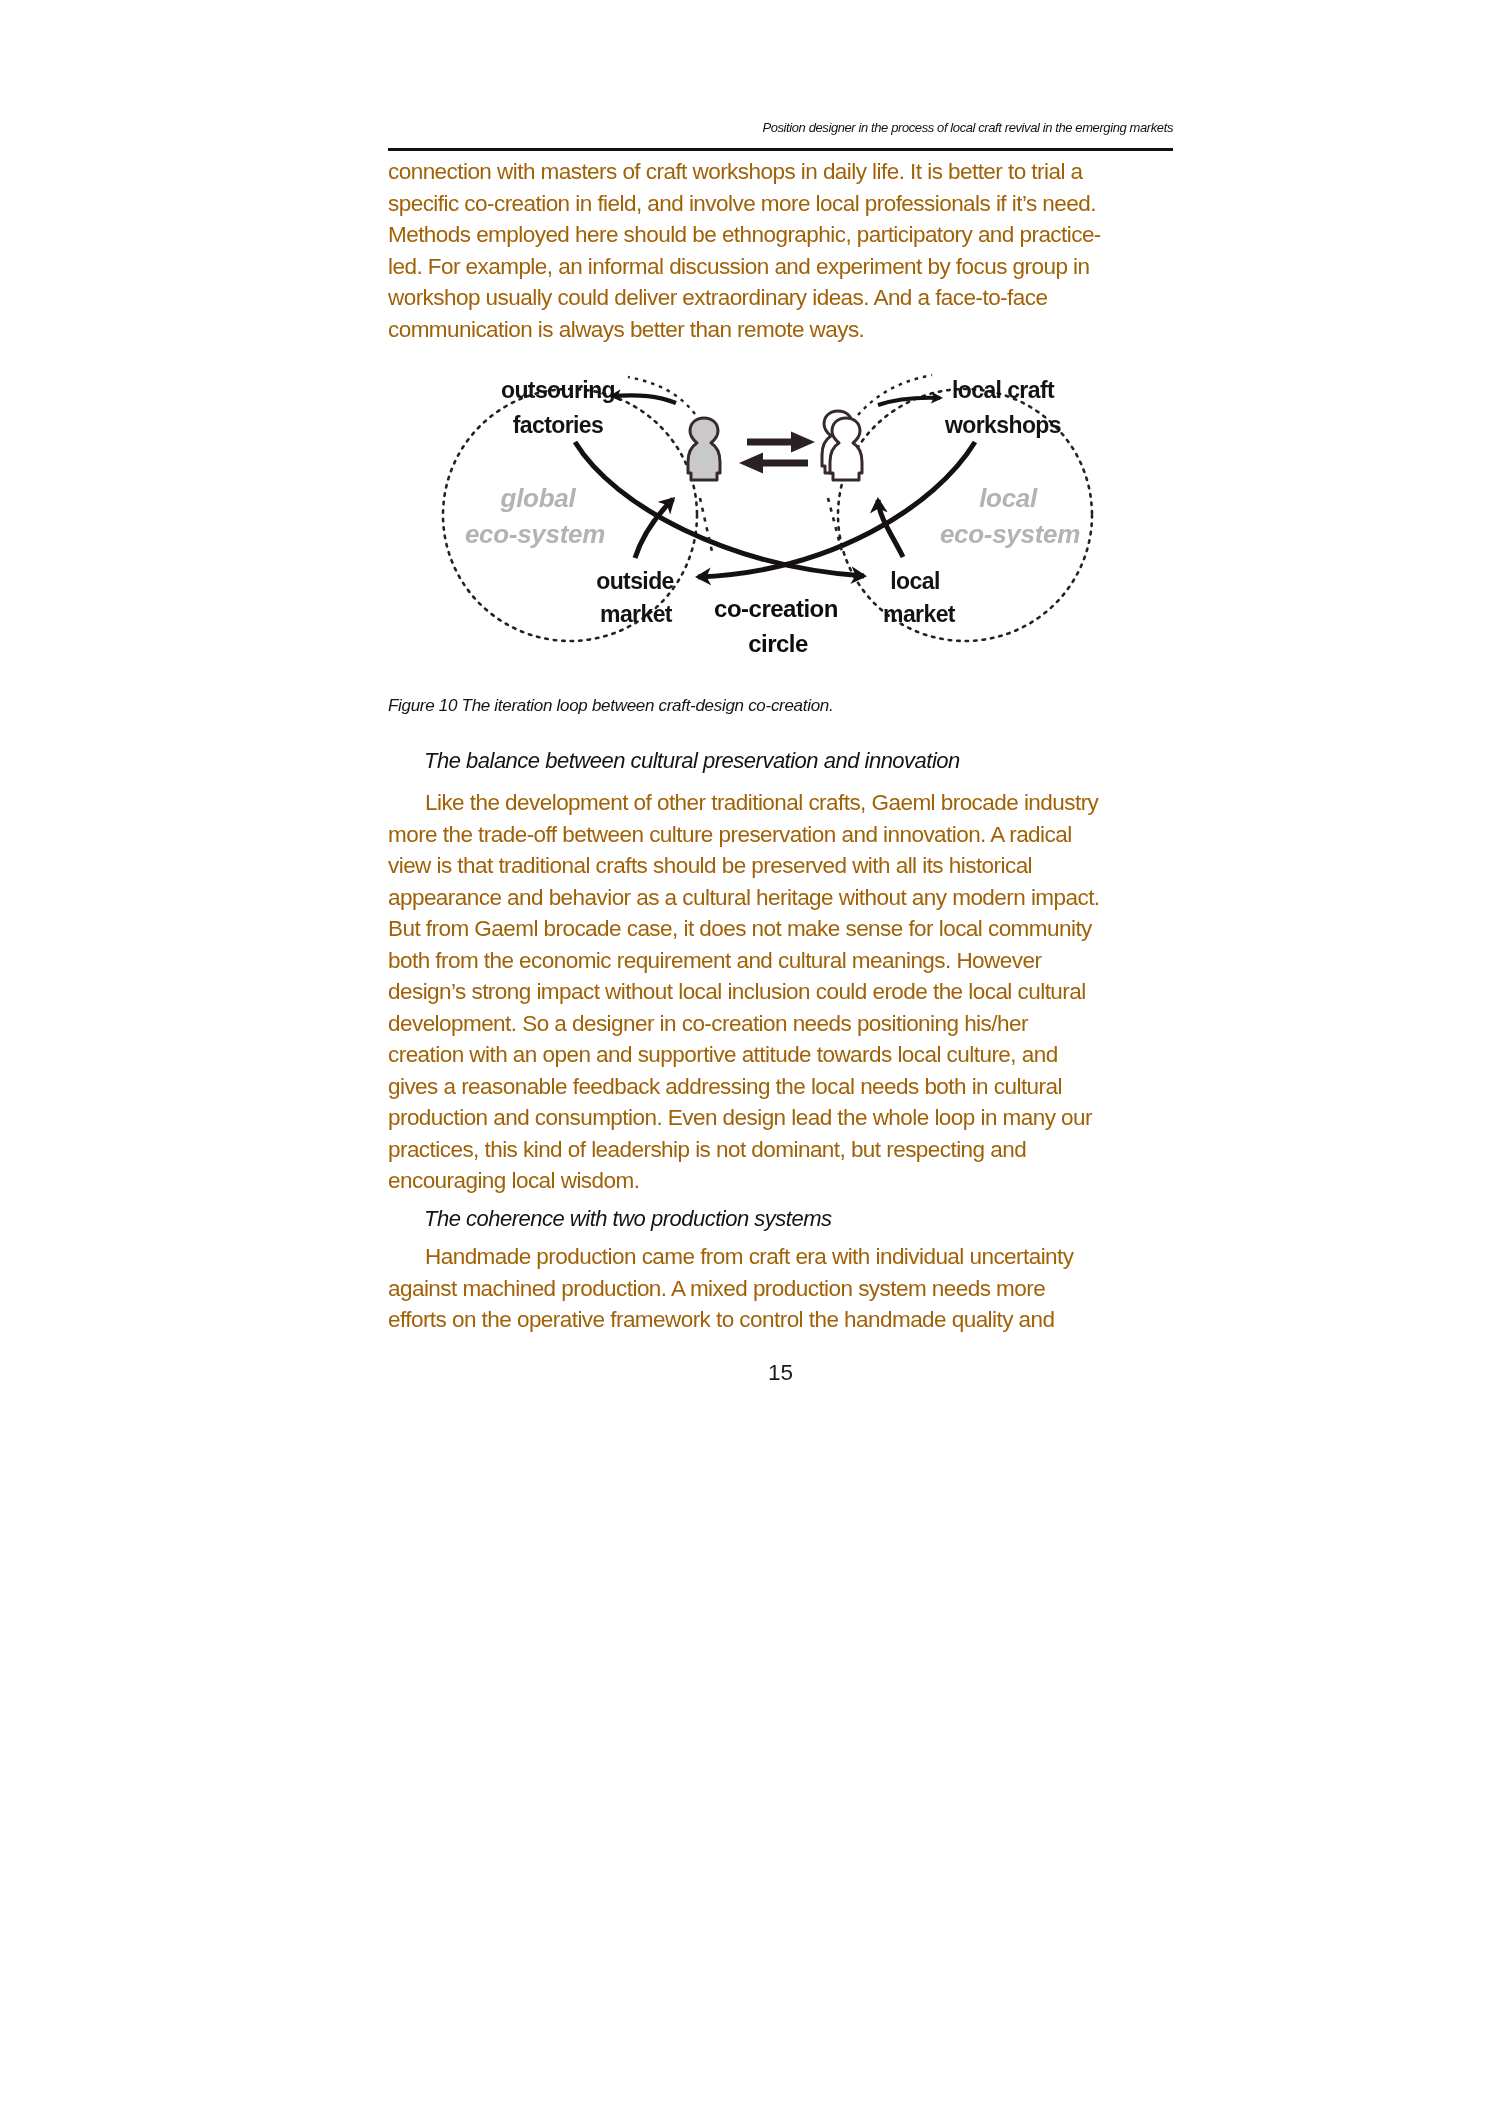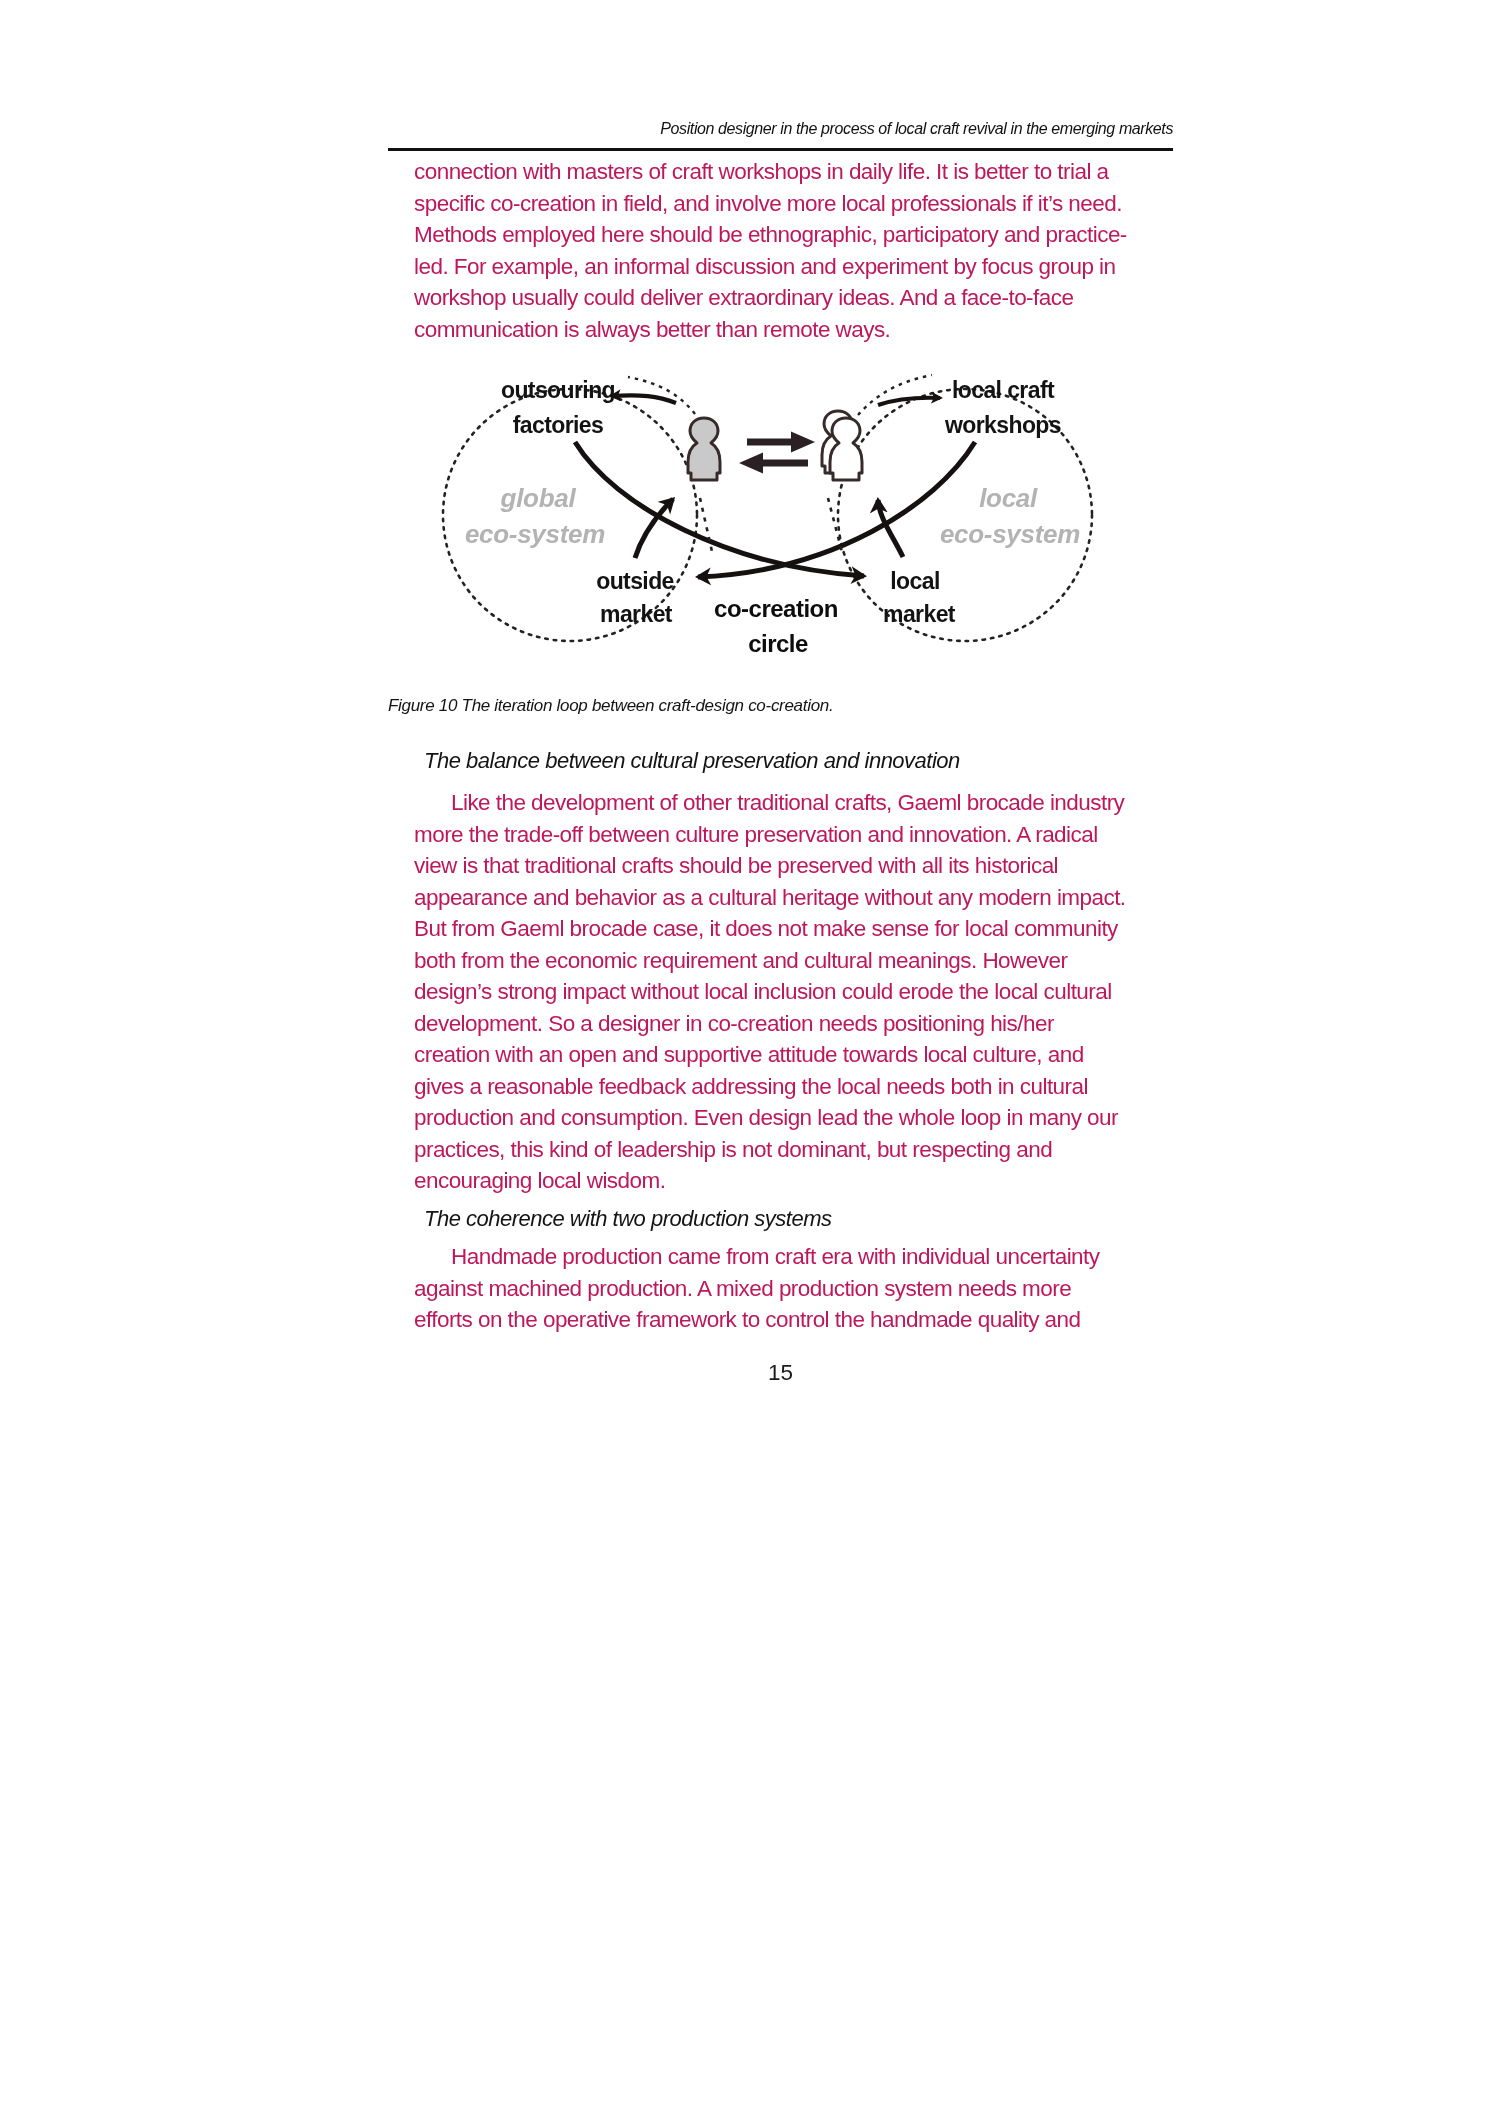--- a/index.html
+++ b/index.html
@@ -3,29 +3,29 @@
 <meta charset="utf-8">
 <style>
   * { margin:0; padding:0; box-sizing:border-box; }
   body { background:#ffffff; font-family:"Liberation Sans", sans-serif; }
   .page {
     position:relative; width:1488px; height:2106px; background:#ffffff;
     color:#171717; overflow:hidden;
   }
   .running-header {
     position:absolute; left:388px; top:120px; width:785px;
-    text-align:right; font-style:italic; font-size:16px; letter-spacing:-0.4px;
+    text-align:right; font-style:italic; font-size:13px; letter-spacing:-0.4px;
     color:#111;
   }
   .header-rule {
     position:absolute; left:388px; top:148px; width:785px; height:3px;
     background:#111;
   }
   .para { position:absolute; left:388px; width:800px; font-size:22.5px;
-    letter-spacing:-0.55px; color:#be185d;margin-left:26px; }
+    letter-spacing:-0.55px; color:#a16207; }
   .para .line { height:31.5px; line-height:31.5px; white-space:nowrap; }
   .para .line.first { padding-left:37px; }
   .p1 { top:156px; }
   .p2 { top:787px; }
   .p3 { top:1241px; }
   .fig-caption {
     position:absolute; left:388px; top:696px; font-style:italic;
     font-size:17px; letter-spacing:-0.3px; color:#141414;
   }
   .section-heading {

